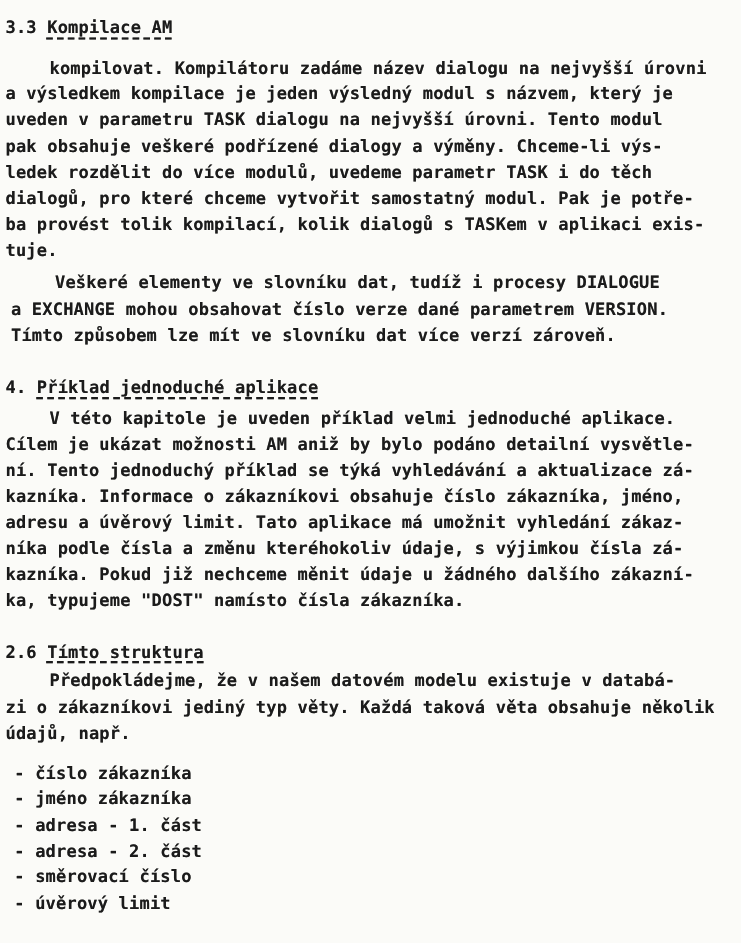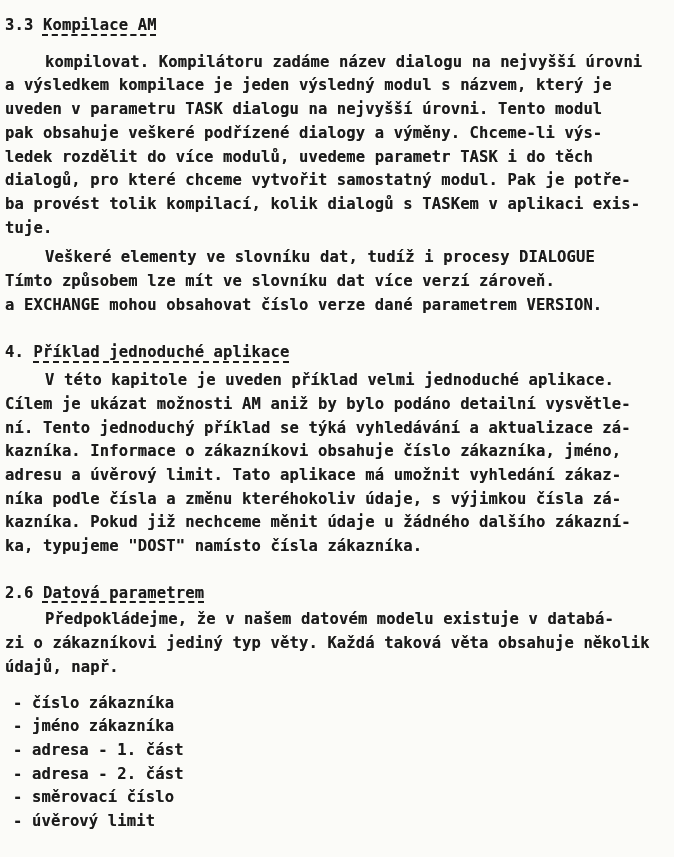--- a/index.html
+++ b/index.html
@@ -27,21 +27,21 @@
   .para .line:first-child { text-indent: 40px; }
   .heading { white-space: nowrap; }
   .heading .title {
     text-decoration: underline;
     text-decoration-style: dashed;
     text-decoration-thickness: 2px;
     text-underline-offset: 4px;
   }
   .h-top    { margin: 0 0 13px 0; }
   .para-1   { margin: 0 0 6px 0; }
-  .para-2   { margin: 0; }
+  .para-2   { margin: 5px; }
   .h-mid    { margin: 24px 0 4px 0; }
   .para-3   { margin: 0; }
   .h-low    { margin: 23px 0 3px 0; }
   .para-4   { margin: 0 0 12px 0; }
   .list     { margin: 8px; }
 </style>
 </head>
 <body>
 
 <div class="page">
@@ -54,38 +54,38 @@
     <div class="line">uveden v parametru TASK dialogu na nejvyšší úrovni. Tento modul</div>
     <div class="line">pak obsahuje veškeré podřízené dialogy a výměny. Chceme-li výs-</div>
     <div class="line">ledek rozdělit do více modulů, uvedeme parametr TASK i do těch</div>
     <div class="line">dialogů, pro které chceme vytvořit samostatný modul. Pak je potře-</div>
     <div class="line">ba provést tolik kompilací, kolik dialogů s TASKem v aplikaci exis-</div>
     <div class="line">tuje.</div>
   </div>
 
   <div class="para para-2">
     <div class="line">Veškeré elementy ve slovníku dat, tudíž i procesy DIALOGUE</div>
+    <div class="line">a EXCHANGE mohou obsahovat číslo verze dané parametrem VERSION.</div>
     <div class="line">Tímto způsobem lze mít ve slovníku dat více verzí zároveň.</div>
-    <div class="line">a EXCHANGE mohou obsahovat číslo verze dané parametrem VERSION.</div>
   </div>
 
   <div class="heading h-mid"><span class="num">4.</span> <span class="title">Příklad jednoduché aplikace</span></div>
 
   <div class="para para-3">
     <div class="line">V této kapitole je uveden příklad velmi jednoduché aplikace.</div>
     <div class="line">Cílem je ukázat možnosti AM aniž by bylo podáno detailní vysvětle-</div>
     <div class="line">ní. Tento jednoduchý příklad se týká vyhledávání a aktualizace zá-</div>
     <div class="line">kazníka. Informace o zákazníkovi obsahuje číslo zákazníka, jméno,</div>
     <div class="line">adresu a úvěrový limit. Tato aplikace má umožnit vyhledání zákaz-</div>
     <div class="line">níka podle čísla a změnu kteréhokoliv údaje, s výjimkou čísla zá-</div>
     <div class="line">kazníka. Pokud již nechceme měnit údaje u žádného dalšího zákazní-</div>
     <div class="line">ka, typujeme "DOST" namísto čísla zákazníka.</div>
   </div>
 
-  <div class="heading h-low"><span class="num">2.6</span> <span class="title">Datová parametrem</span></div>
+  <div class="heading h-low"><span class="num">2.6</span> <span class="title">Tímto struktura</span></div>
 
   <div class="para para-4">
     <div class="line">Předpokládejme, že v našem datovém modelu existuje v databá-</div>
     <div class="line">zi o zákazníkovi jediný typ věty. Každá taková věta obsahuje několik</div>
     <div class="line">údajů, např.</div>
   </div>
 
   <div class="list">
     <div class="line">- číslo zákazníka</div>
     <div class="line">- jméno zákazníka</div>

